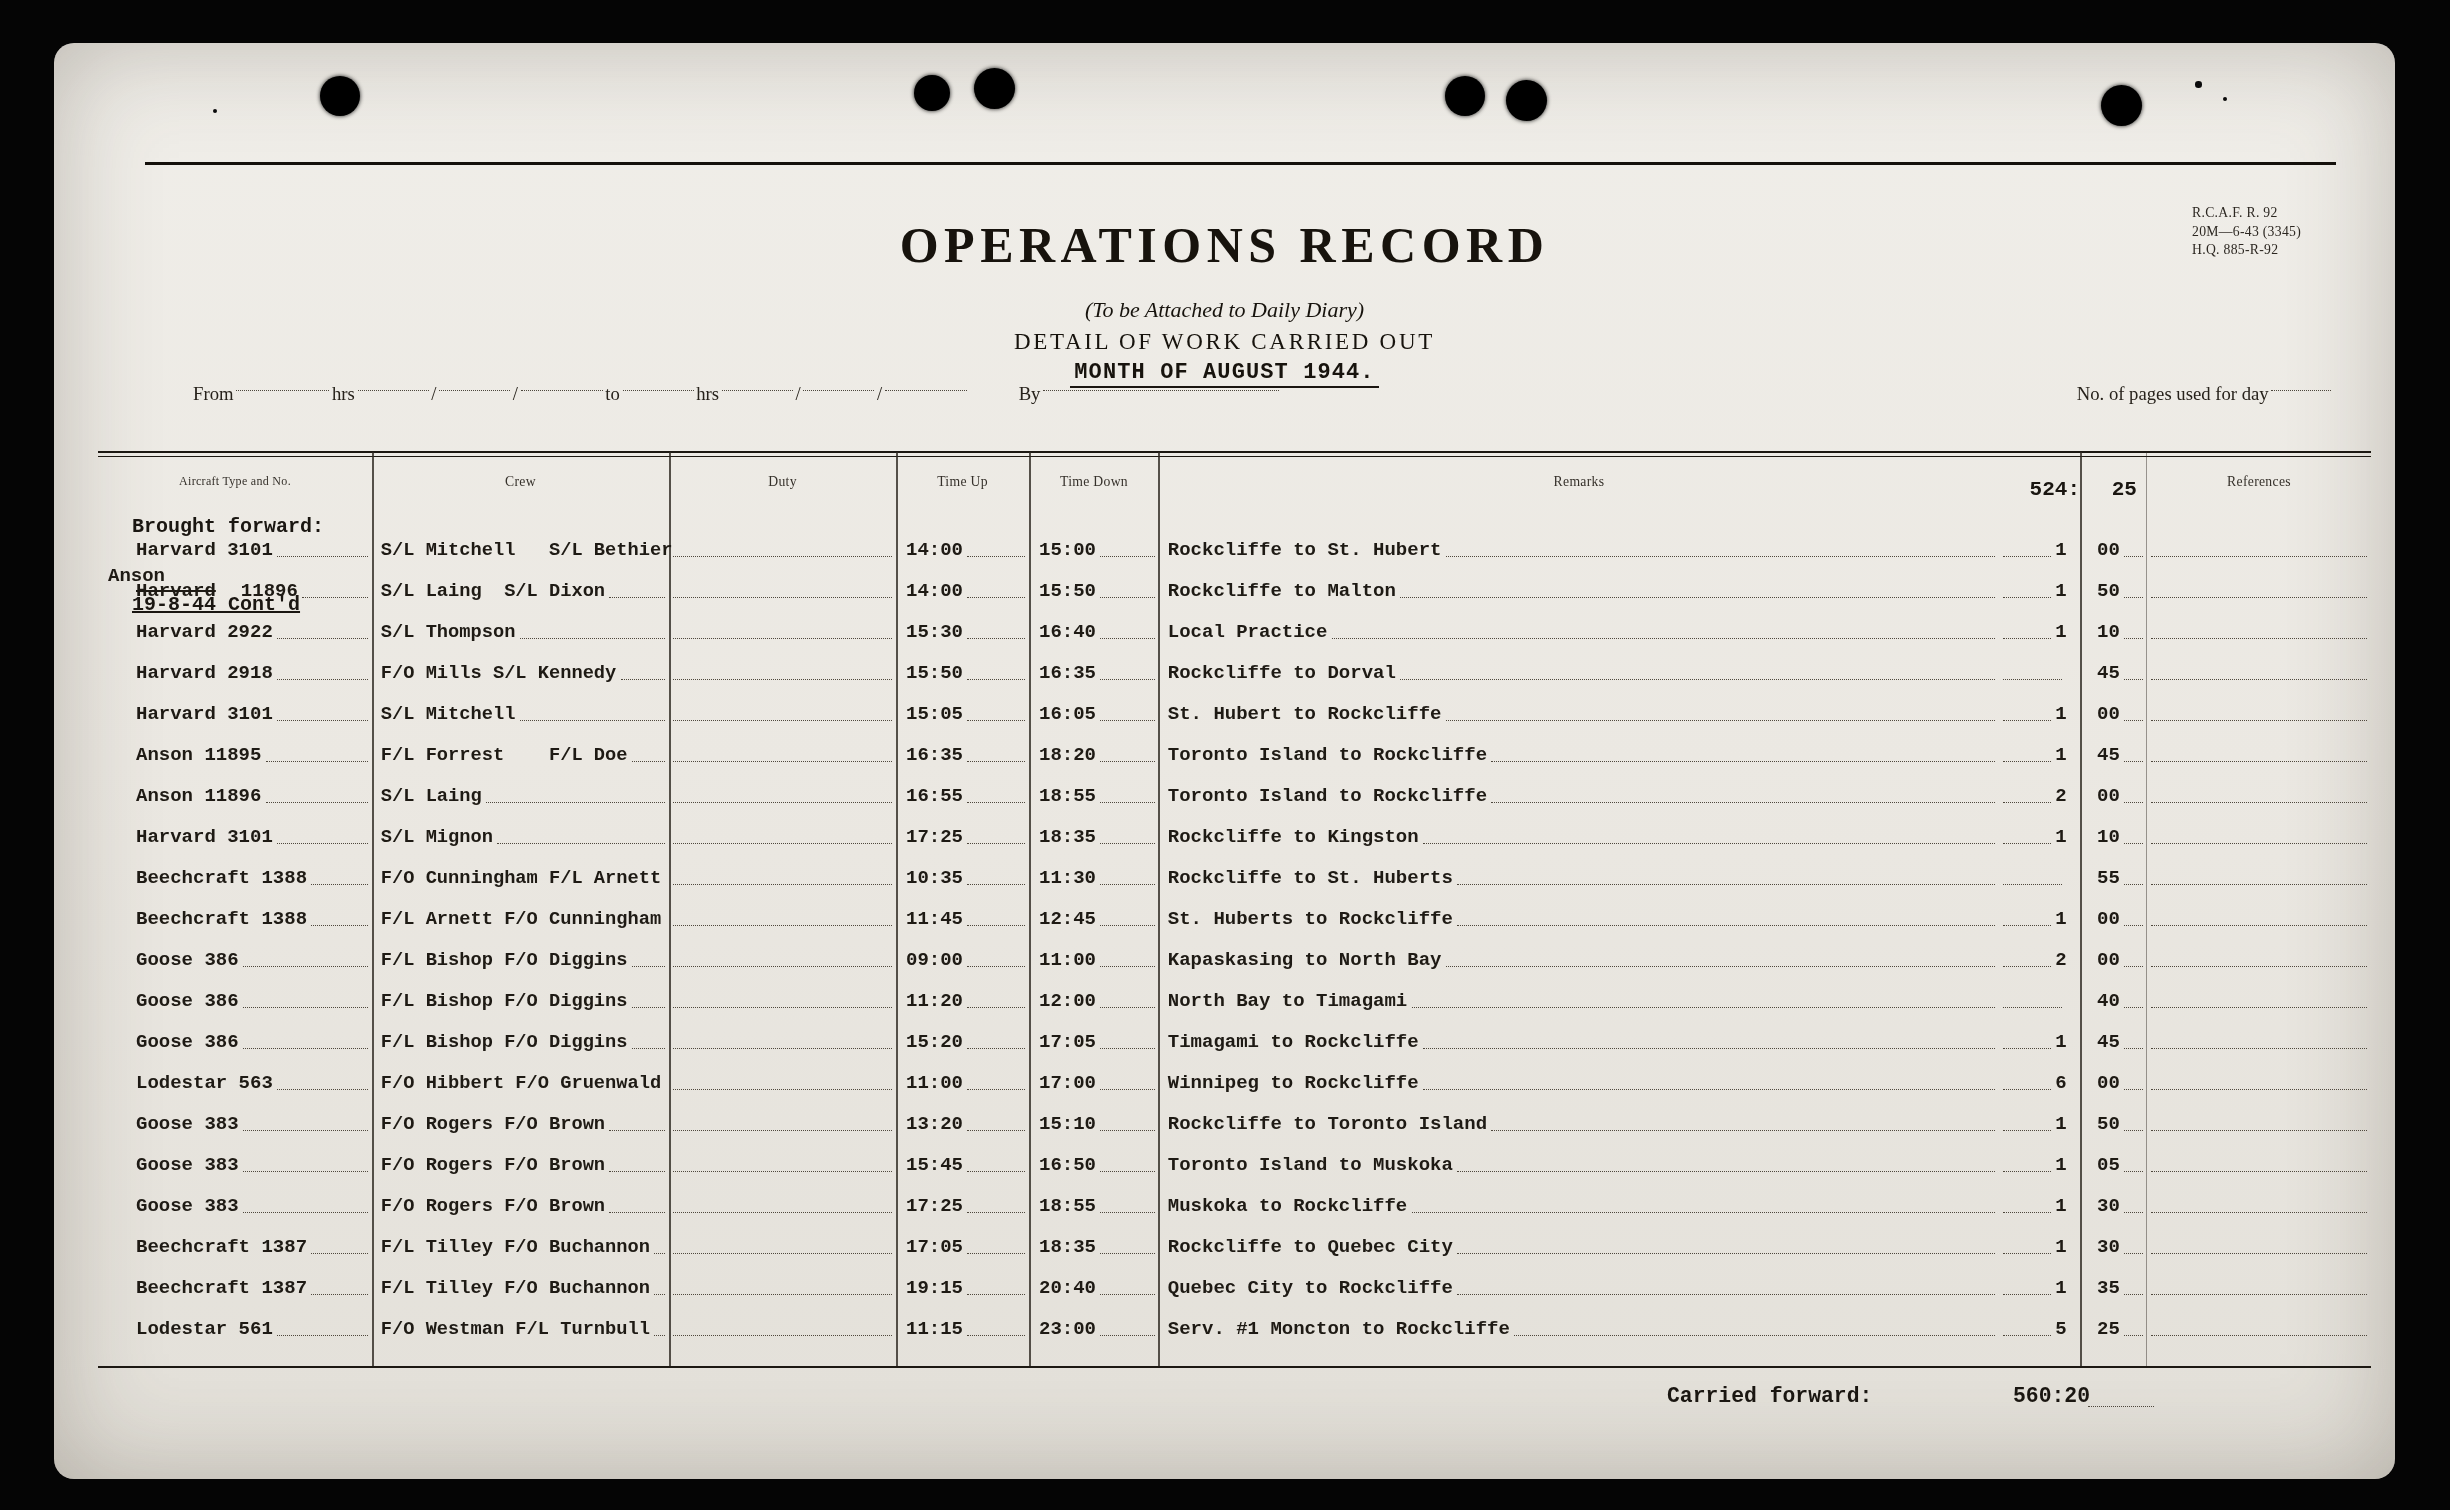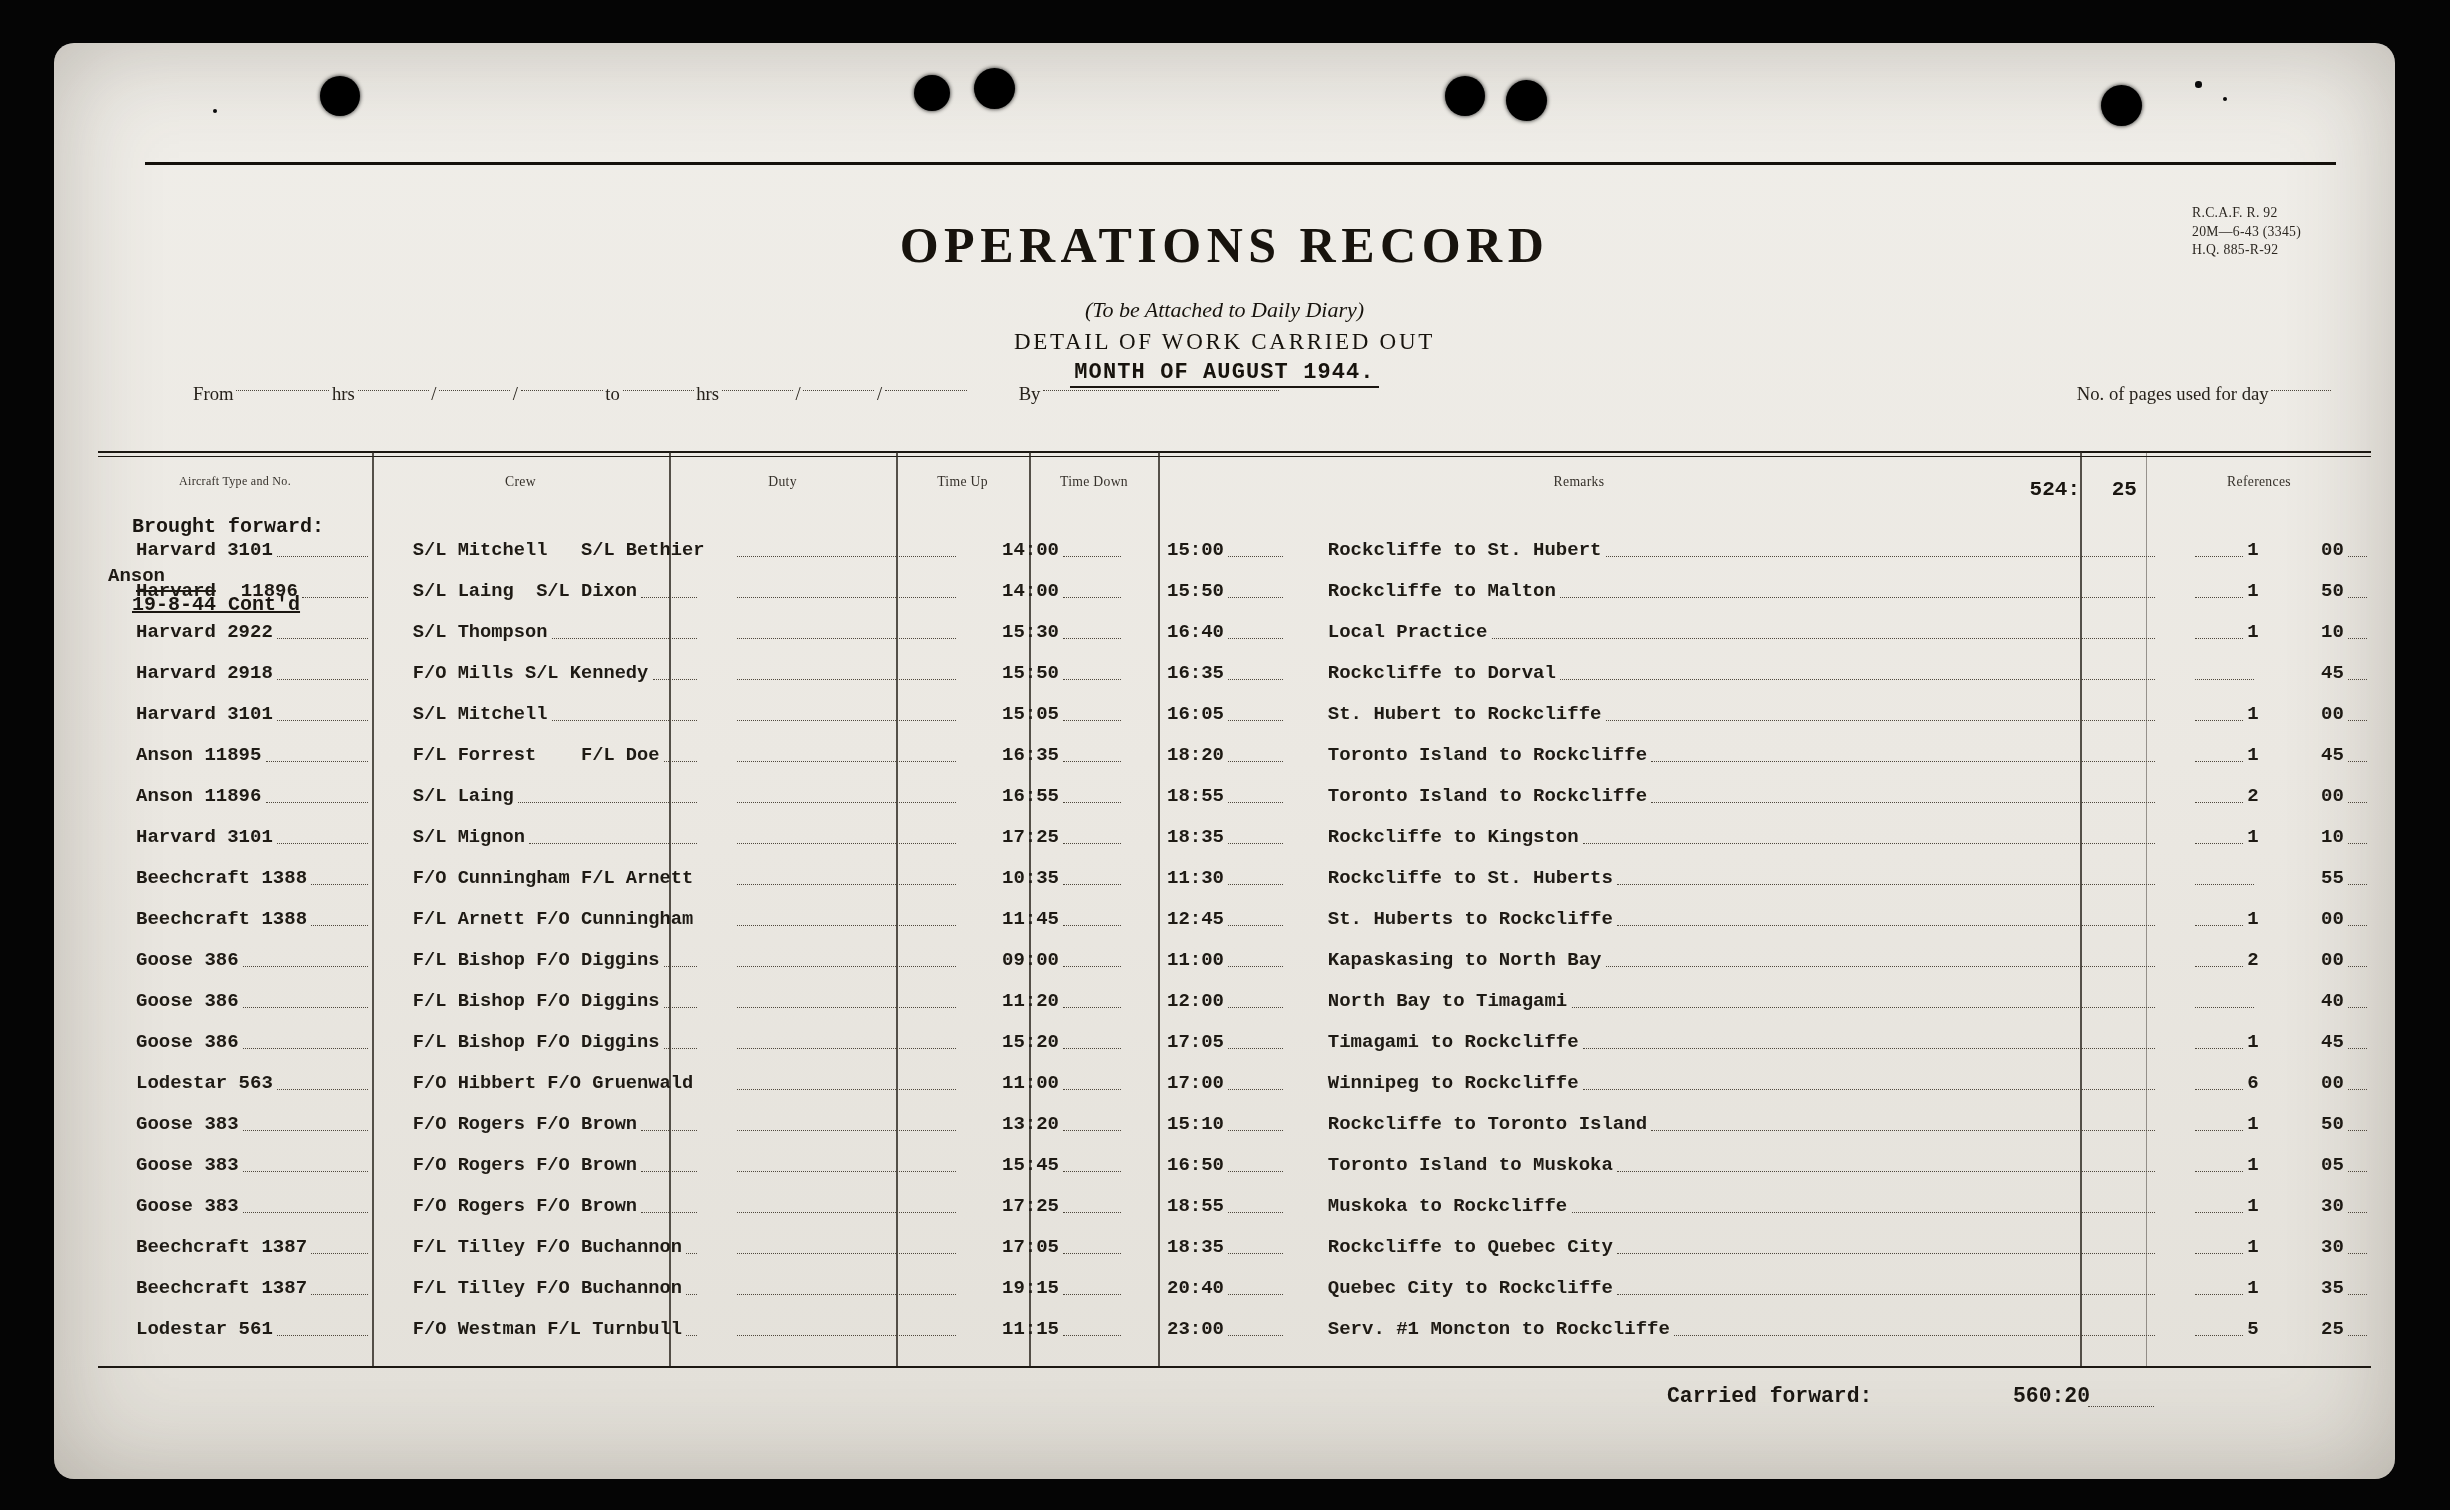--- a/index.html
+++ b/index.html
@@ -78,21 +78,20 @@
     font-family:"Liberation Mono","DejaVu Sans Mono",monospace;
     font-weight:700; font-size:21px; color:#1a1611;
   }
   .bf-hrs { width:82px; text-align:right; padding-right:13px; }
   .bf-min { padding-left:18.7px; }
 
   .tbody { position:absolute; left:0; top:489px; width:2273px; }
   .row {
     display:grid; grid-template-columns:274px 297px 227px 133px 130px 840px 82px 66px 1fr;
     height:41px;
-    gap:32px;
   }
   .cell { position:relative; display:flex; align-items:flex-end; padding-bottom:13px; min-width:0; overflow:visible; }
   .txt {
     font-family:"Liberation Mono","DejaVu Sans Mono",monospace;
     font-weight:700; font-size:19px; line-height:20px; color:#1e1a14; white-space:pre;
   }
   .leader { flex:1; border-bottom:1.6px dotted #4f483d; margin:0 4.4px 2.7px; min-width:0; }
   .c1 { padding-left:38px; }
   .c2 { padding-left:8.8px; } .c2 .txt { font-size:18.7px; }
   .c4,.c5 { padding-left:10px; }

